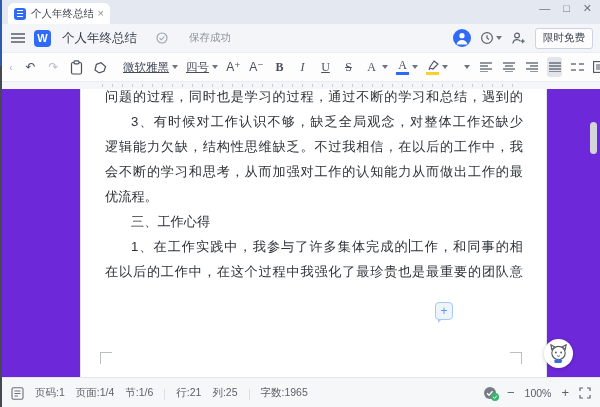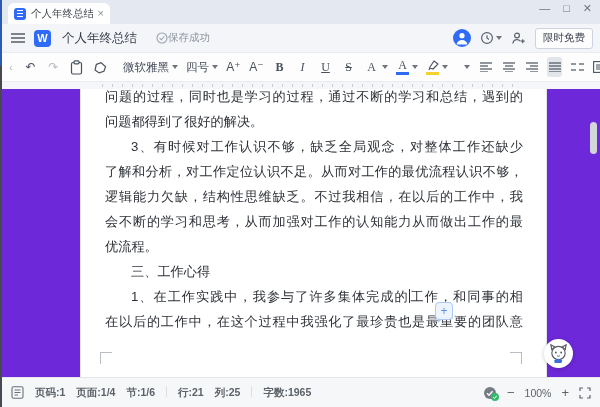--- a/index.html
+++ b/index.html
@@ -30,21 +30,21 @@
   .win-controls { position:absolute; right:8px; top:3px; display:flex; gap:13px; align-items:center; color:#6f757e; }
   .win-controls span { font-size:11px; line-height:1; cursor:default; }
 
   
   .titlebar { left:2px; top:24px; right:0; height:28px; background:#f3f5f9; }
   .tb-left { position:absolute; left:9px; top:0; height:28px; display:flex; align-items:center; gap:9px; }
   .hamburger svg { display:block; }
   .wlogo { width:17px; height:17px; border-radius:4px; background:#2f6bf6; color:#fff;
     font-size:11px; font-weight:bold; display:flex; align-items:center; justify-content:center; }
   .app-title { font-size:12.5px; color:#373e49; margin-left:2px; }
-  .save-status { display:flex; align-items:center; gap:0; margin-left:10px; }
+  .save-status { display:flex; align-items:center; gap:21px; margin-left:10px; }
   .save-status .txt { font-size:10.5px; color:#8d939d; }
   .menu { position:absolute; left:232px; top:0; height:28px; display:flex; align-items:center; gap:18px; }
   .menu-item { font-size:12px; color:#3f4652; cursor:default; }
   .menu-item.active { background:#3370f4; color:#fff; padding:2.5px 9px; border-radius:3px; }
   .tb-right { position:absolute; right:7px; top:0; height:28px; display:flex; align-items:center; gap:9px;justify-content:flex-end; }
   .avatar { width:18px; height:18px; border-radius:50%; background:#2f6bf6; overflow:hidden;
     display:flex; align-items:center; justify-content:center; }
   .icon-group { display:flex; align-items:center; gap:2px; }
   .caret-down { width:0; height:0; border-left:3.5px solid transparent; border-right:3.5px solid transparent; border-top:4px solid #6f757f; }
   .trial-btn { font-size:10.5px; color:#3f4652; border:1px solid #ccd3de; background:#fdfdfe;
@@ -52,21 +52,21 @@
 
   
   .toolbar { left:2px; top:52px; right:0; height:30px; background:#fdfdfe;
     border-top:1px solid #e9ecf1; border-bottom:1px solid #ebedf1;
     display:flex; align-items:center; padding:0 5px; gap:8px; color:#4a515c; }
   .ticon { display:flex; align-items:center; justify-content:center; min-width:15px; height:20px;
     font-size:12px; color:#4a515c; cursor:default; border-radius:3px; }
   .ticon.small { font-size:10px; color:#aeb3ba; min-width:8px; }
   .ticon.disabled { color:#b8bcc2; }
   .tsep { width:1px; height:14px; background:#e4e7eb; }
-  .tlabel { font-size:11.5px; color:#454c58; white-space:nowrap; }
+  .tlabel { font-size:11.5px; color:#454c58; white-space:nowrap;text-decoration:underline; }
   .drop { display:flex; align-items:center; gap:3px; }
   .letter { font-size:12px; font-family:"Liberation Serif","DejaVu Serif",serif; }
   .b { font-weight:bold; } .i { font-style:italic; } .u { text-decoration:underline; } .s { text-decoration:line-through; }
   .fontcolor { display:flex; flex-direction:column; align-items:center; line-height:1; }
   .fontcolor .bar { width:13px; height:3px; margin-top:1px; }
   .bar-blue { background:#2e6bf2; } .bar-yellow { background:#f5d232; }
   .align-active { background:#e2e6ec; }
 
   
   .ruler { left:2px; top:82px; right:0; height:7px; background:#f5f6f9; }
@@ -93,21 +93,21 @@
     clip-path:polygon(0 0,100% 0,0 100%); }
 
   .scroll-thumb { left:590px; top:122px; width:7px; height:32px; background:#d2d5da; border-radius:4px; }
   .mascot { left:544px; top:339px; width:29px; height:29px; border-radius:50%; background:#ffffff;
     box-shadow:0 1px 4px rgba(0,0,0,.2); display:flex; align-items:center; justify-content:center; }
 
   
   .statusbar { left:2px; top:377px; right:0; height:30px; background:#f6f7f9; border-top:1px solid #e3e5e9;
     display:flex; align-items:center; justify-content:space-between; padding:0 9px;
     font-size:10.5px; color:#5c6269; }
-  .sb-left { display:flex; align-items:flex-start; gap:11px;font-weight:bold; }
+  .sb-left { display:flex; align-items:flex-end; gap:11px; }
   .sb-right { display:flex; align-items:center; gap:10px; }
   .sb-sep { width:1px; height:11px; background:#dcdfe4; }
   .zoom-btn { font-size:13px; color:#5c6269; line-height:1; }
   svg { display:block; }
 </style>
 </head>
 <body>
 
 <div class="abs edge-top"></div>
 <div class="abs edge-bottom"></div>
@@ -292,23 +292,21 @@
 </div>
 
 <div class="abs ruler">
   <div class="ruler-ticks"></div>
 </div>
 
 <div class="abs docarea">
   <div class="page">
     <div class="textblock">
       <div class="line full">问题的过程，同时也是学习的过程，通过不断的学习和总结，遇到的</div>
-      <div class="line">问题都得到了很好的解决。</div>
       <div class="line full indent">3、有时候对工作认识不够，缺乏全局观念，对整体工作还缺少</div>
-      <div class="line full">了解和分析，对工作定位认识不足。从而对工作的最优流程认识不够，</div>
       <div class="line full">逻辑能力欠缺，结构性思维缺乏。不过我相信，在以后的工作中，我</div>
       <div class="line full">会不断的学习和思考，从而加强对工作的认知能力从而做出工作的最</div>
       <div class="line">优流程。</div>
       <div class="line indent">三、工作心得</div>
       <div class="line full indent"><span>1、在工作实践中，我参与了许多集体完成的</span><span class="caret-i"></span><span>工作，和同事的相</span></div>
       <div class="line full">在以后的工作中，在这个过程中我强化了最珍贵也是最重要的团队意</div>
     </div>
     <div class="corner bl"></div>
     <div class="corner br"></div>
   </div>

